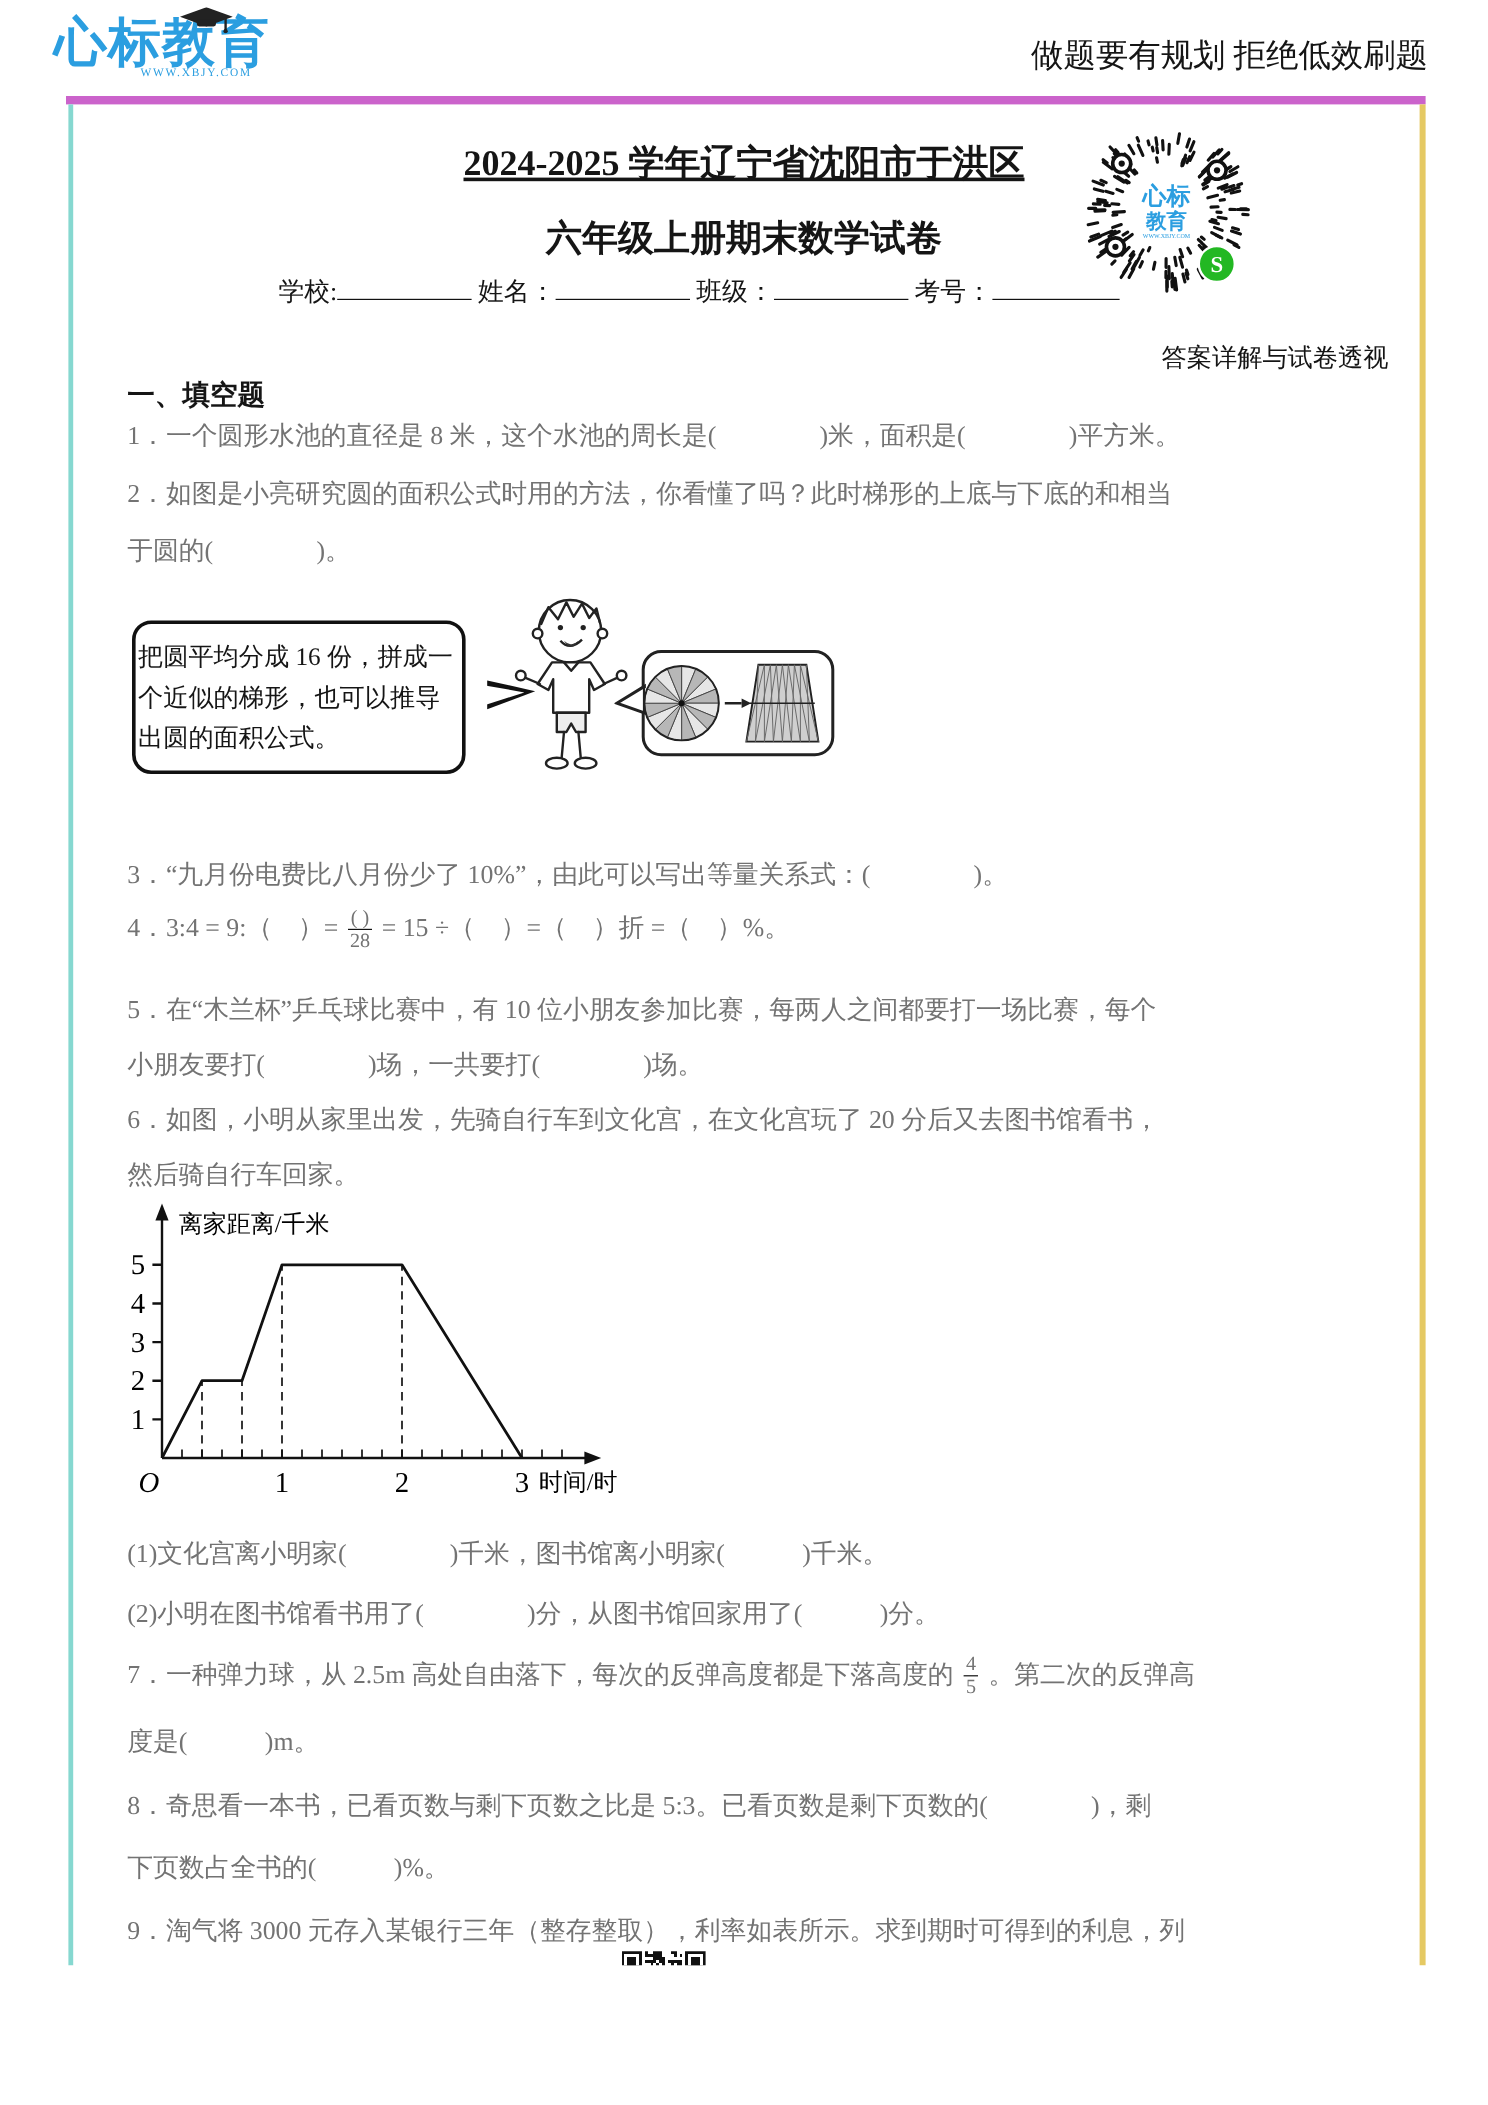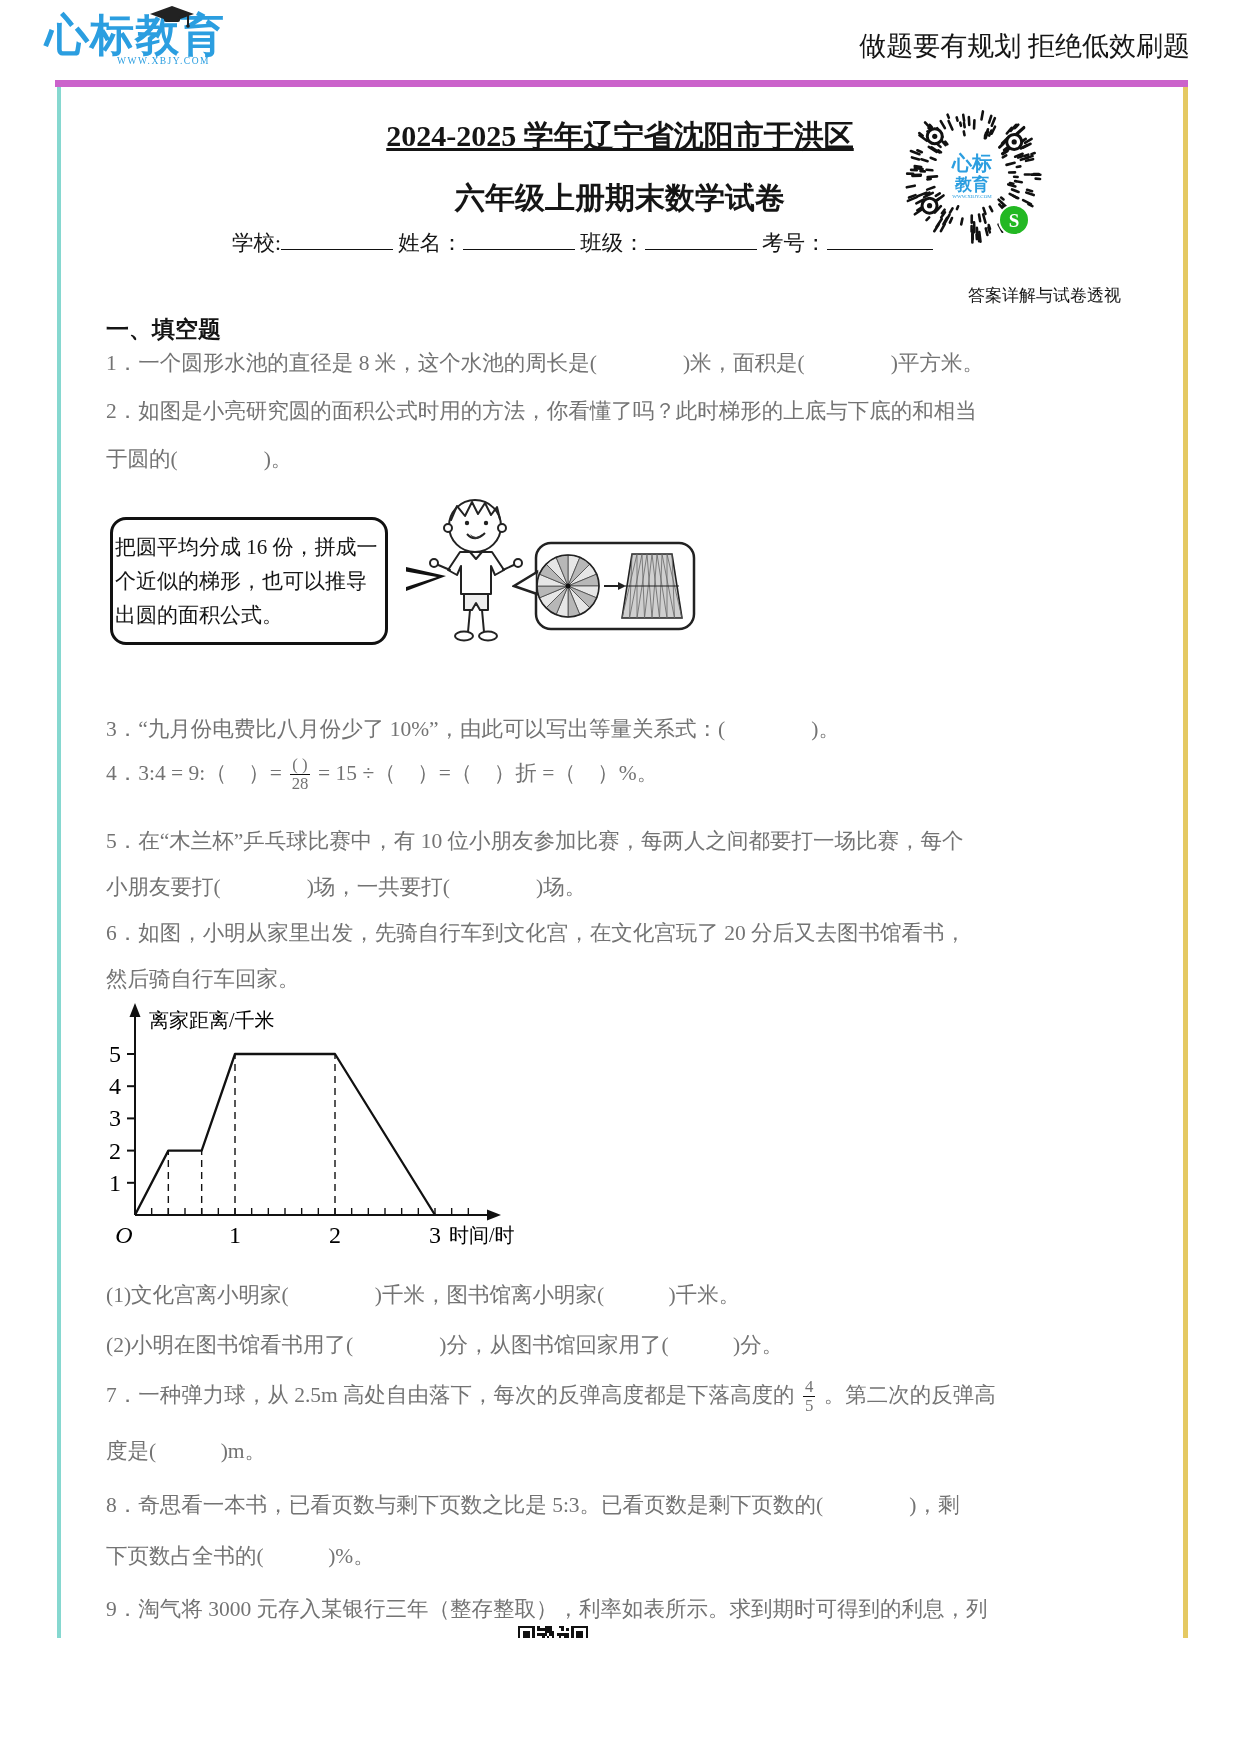--- a/index.html
+++ b/index.html
@@ -200,21 +200,21 @@
       <circle cx="116.19244132309996" cy="41.9251204959899" r="2.6" fill="#111"></circle>
       <circle cx="31.53938837601251" cy="105.7190236375097" r="7.5" fill="#fff" stroke="#111" stroke-width="3"></circle>
       <circle cx="31.53938837601251" cy="105.7190236375097" r="2.6" fill="#111"></circle>
       <circle cx="74" cy="74" r="31" fill="#fff"></circle>
       <text x="74" y="70" text-anchor="middle" font-size="20" font-weight="bold" fill="#2B9EE0">心标</text>
       <text x="74" y="90" text-anchor="middle" font-size="17" font-weight="bold" fill="#2B9EE0">教育</text>
       <text x="74" y="98" text-anchor="middle" font-size="5" fill="#2B9EE0">WWW.XBJY.COM</text>
       <circle cx="116" cy="120" r="15" fill="#23B823" stroke="#fff" stroke-width="2"></circle>
       <text x="116" y="127" text-anchor="middle" font-size="19" font-weight="bold" fill="#fff">S</text>
     </svg>
-  <div class="abs" style="left:968px;top:284px;width:210px;font-size:17px;">答案详解与试卷透视</div>
+  <div class="abs" style="left:968px;top:284px;width:210px;font-size:21px;">答案详解与试卷透视</div>
 
   <div class="abs" style="left:106px;top:314px;font-size:23px;font-weight:bold;">一、填空题</div>
 
   <div class="line" style="top:348px;">1．一个圆形水池的直径是 8 米，这个水池的周长是(　　　　)米，面积是(　　　　)平方米。</div>
   <div class="line" style="top:396px;">2．如图是小亮研究圆的面积公式时用的方法，你看懂了吗？此时梯形的上底与下底的和相当</div>
   <div class="line" style="top:444px;">于圆的(　　　　)。</div>
 
   <div class="abs" style="left:100px;top:485px;width:620px;height:190px;">
     <div class="bubble" style="left:10px;top:32px;">把圆平均分成 16 份，拼成一个近似的梯形，也可以推导出圆的面积公式。</div>
     <div class="tail" style="left:306px;top:82px;border-top:9px solid transparent;border-bottom:15px solid transparent;border-left:40px solid #111;"></div>

